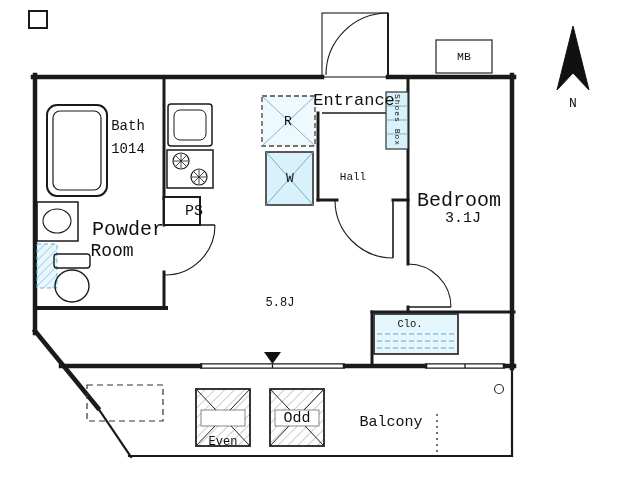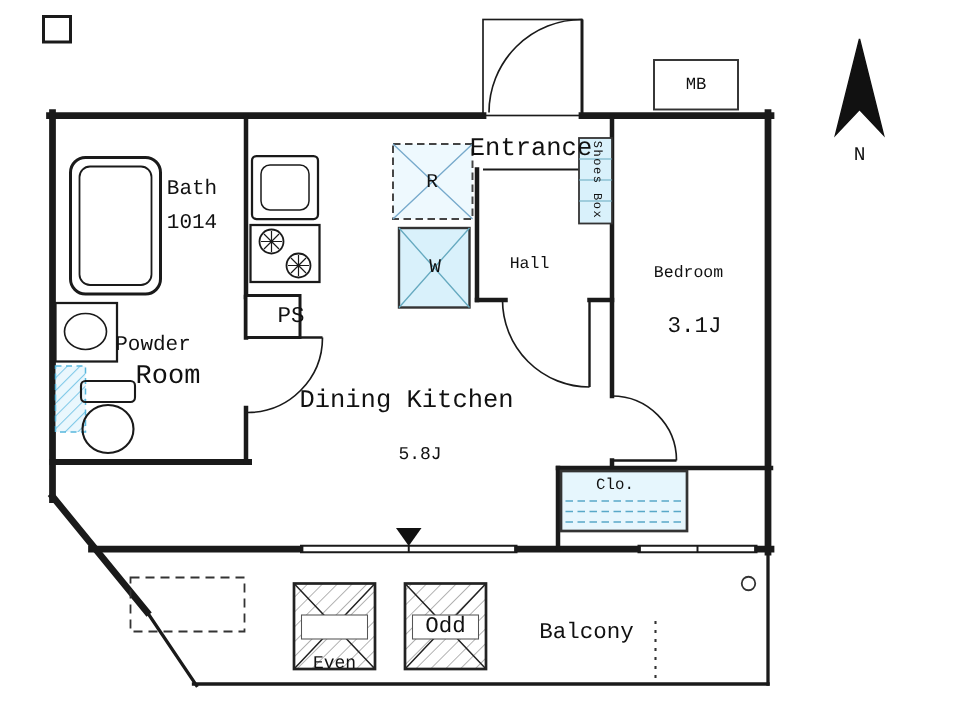--- a/index.html
+++ b/index.html
@@ -159,34 +159,33 @@
   <path d="M437,414 V455" stroke="#333" stroke-width="1.4" stroke-dasharray="2,4"></path>
 
   <polygon points="264,352 281,352 272.5,364" fill="#111"></polygon>
 
   <polygon points="573,26 557,90 573,73 589,90" fill="#111" stroke="#111" stroke-width="1"></polygon>
 </svg>
 
   <div class="lbl" style="left:128px;top:126px;font-size:14px">Bath</div>
   <div class="lbl" style="left:128px;top:149px;font-size:14px">1014</div>
 
-  <div class="lbl" style="left:102px;top:230px;font-size:14px">Powder</div>
+  <div class="lbl" style="left:128px;top:230px;font-size:20px">Powder</div>
   <div class="lbl" style="left:112px;top:251px;font-size:18px">Room</div>
 
   <div class="lbl" style="left:194px;top:211px;font-size:15px">PS</div>
 
-  <div class="lbl" style="left:271px;top:268px;font-size:17px">Dining Kitchen</div>
   <div class="lbl" style="left:280px;top:303px;font-size:12px">5.8J</div>
 
   <div class="lbl" style="left:353px;top:177px;font-size:11px">Hall</div>
   <div class="lbl" style="left:354px;top:100px;font-size:17px">Entrance</div>
 
   <div class="lbl vert" style="left:397px;top:120px;font-size:8px">Shoes Box</div>
 
-  <div class="lbl" style="left:459px;top:183px;font-size:11px">Bedroom</div>
+  <div class="lbl" style="left:459px;top:201px;font-size:20px">Bedroom</div>
   <div class="lbl" style="left:463px;top:218px;font-size:15px">3.1J</div>
 
   <div class="lbl" style="left:410px;top:324px;font-size:10.5px">Clo.</div>
 
   <div class="lbl" style="left:391px;top:422px;font-size:15px">Balcony</div>
 
   <div class="lbl" style="left:223px;top:442px;font-size:12px">Even</div>
   <div class="lbl" style="left:297px;top:418px;font-size:15px">Odd</div>
 
   <div class="lbl" style="left:464px;top:57px;font-size:11.5px">MB</div>

